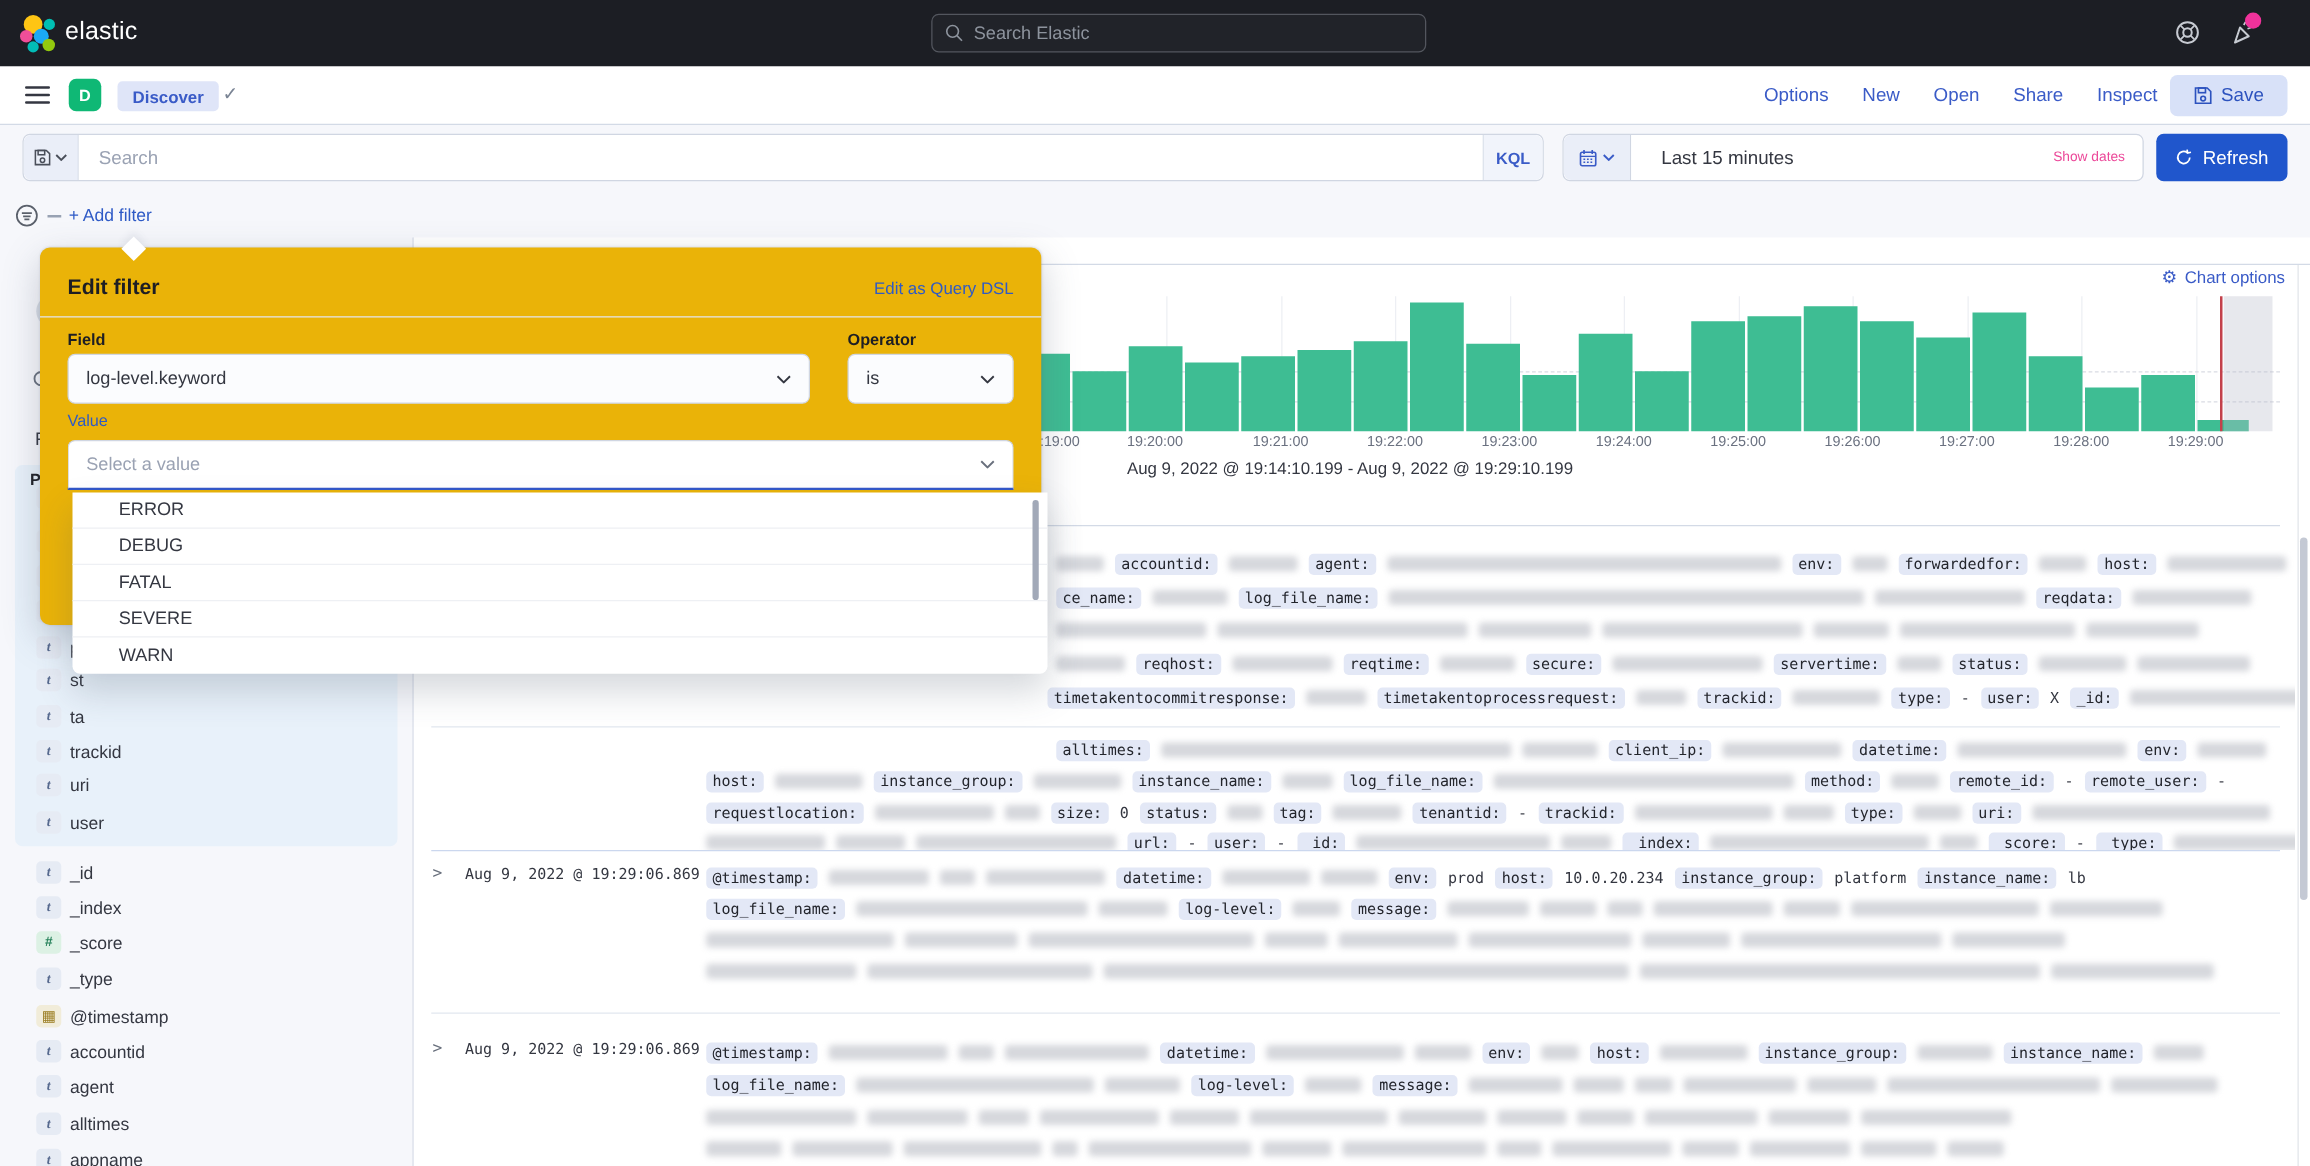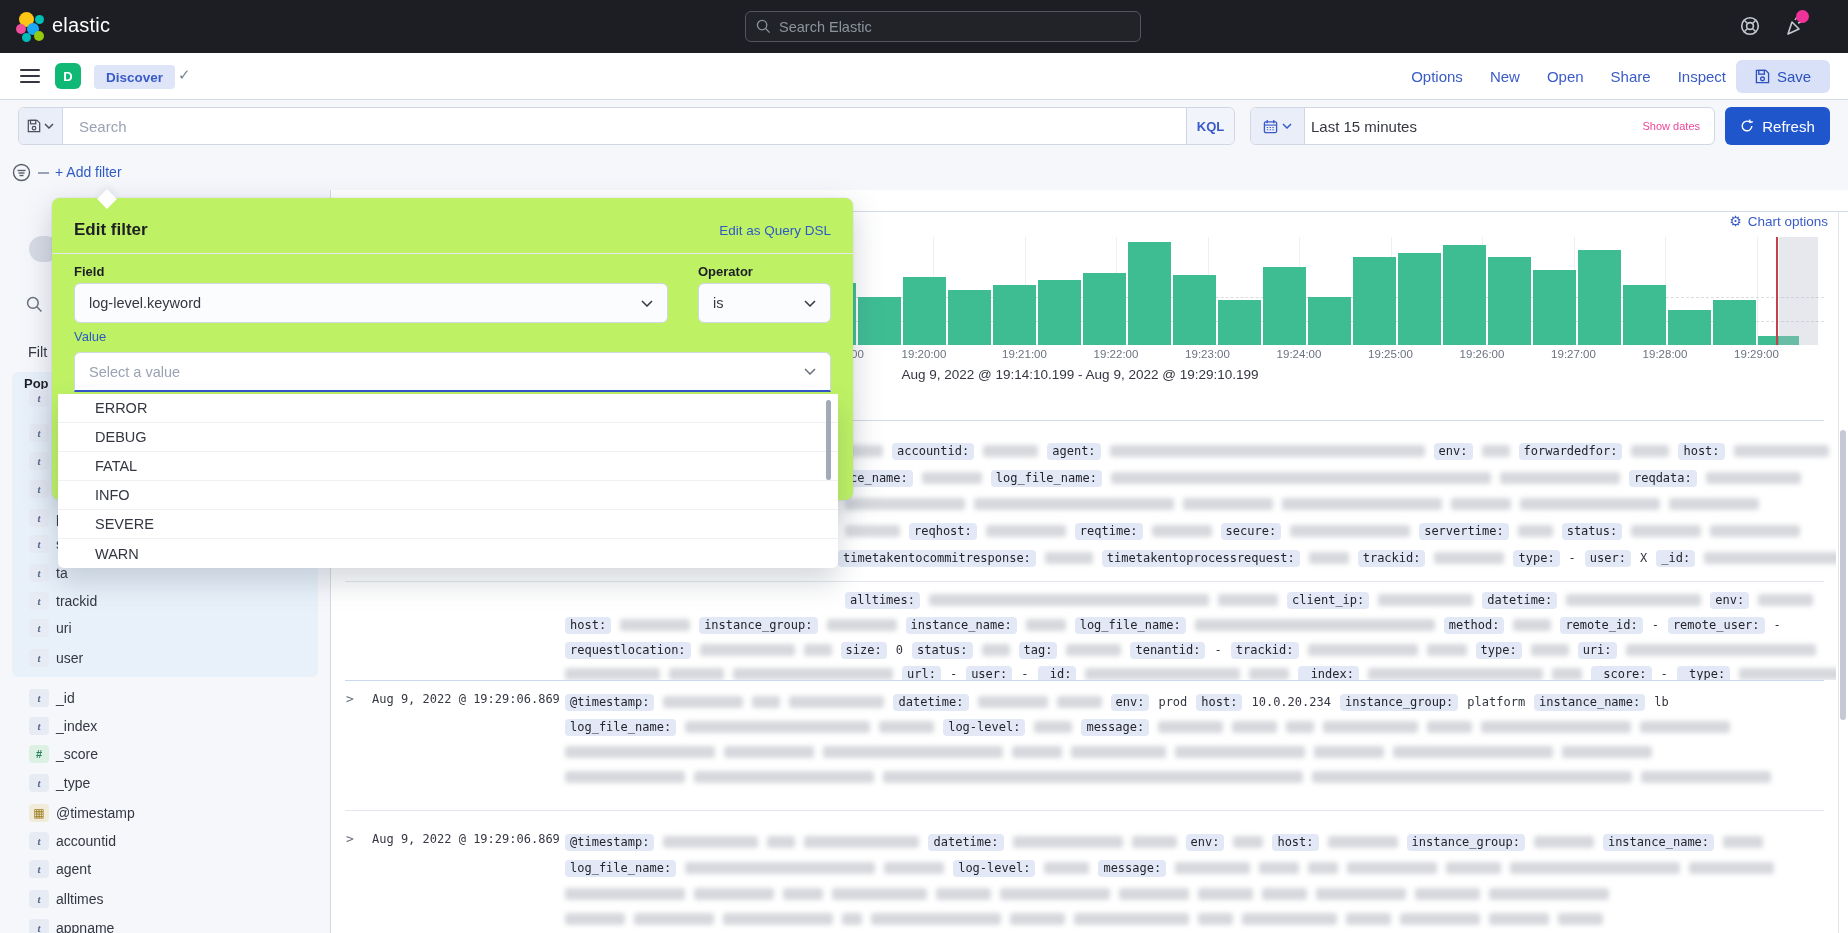--- a/index.html
+++ b/index.html
@@ -25,21 +25,21 @@
   .tlink{color:#3a5bc7;font-size:15px;cursor:pointer;white-space:nowrap}
   #save-btn{position:absolute;right:18px;top:7px;width:94px;height:33px;background:#d8e1f8;border-radius:6px;color:#2c52be;font-size:15px;font-weight:500;display:flex;align-items:center;justify-content:center;gap:7px;cursor:pointer}
   
   #qgroup{position:absolute;left:18px;top:107px;width:1217px;height:38px;background:#fff;border:1px solid #d0d6e2;border-radius:6px;display:flex;align-items:center}
   #qsave{width:44px;height:100%;background:#eaeef8;border-right:1px solid #d0d6e2;border-radius:6px 0 0 6px;display:flex;align-items:center;justify-content:center;gap:3px;cursor:pointer}
   #qinput{flex:1;height:100%;border:none;outline:none;padding-left:16px;font-size:15px;font-family:"Liberation Sans",sans-serif;color:#343741;background:transparent}
   #qinput::placeholder{color:#9aa2b3}
   #kql{width:48px;height:100%;border-left:1px solid #d0d6e2;background:#f1f4fb;border-radius:0 6px 6px 0;display:flex;align-items:center;justify-content:center;color:#3a5bc7;font-size:13px;font-weight:700;cursor:pointer}
   #dgroup{position:absolute;left:1250px;top:107px;width:465px;height:38px;background:#fff;border:1px solid #d0d6e2;border-radius:6px;display:flex;align-items:center}
   #dcal{width:54px;height:100%;background:#eaeef8;border-right:1px solid #d0d6e2;border-radius:6px 0 0 6px;display:flex;align-items:center;justify-content:center;gap:4px;cursor:pointer}
-  #drange{flex:1;padding-left:6px;font-size:15px;color:#343741;cursor:pointer}
+  #drange{flex:1;padding-left:24px;font-size:15px;color:#343741;cursor:pointer}
   #show-dates{padding-right:14px;color:#ec4899;font-size:11px;cursor:pointer}
   #refresh-btn{position:absolute;left:1725px;top:107px;width:105px;height:38px;background:#2056cc;border-radius:6px;color:#fff;font-size:15px;display:flex;align-items:center;justify-content:center;gap:8px;cursor:pointer}
   
   #fricon{position:absolute;left:12px;top:163px;cursor:pointer}
   #frdash{position:absolute;left:38px;top:172px;width:11px;height:2px;background:#98a2b3}
   #add-filter{position:absolute;left:55px;top:164px;color:#2e5ac6;font-size:14px;cursor:pointer}
   
   #side-divider{position:absolute;left:330px;top:190px;width:1px;height:743px;background:#d3dae6}
   #side-pill{position:absolute;left:29px;top:236px;width:30px;height:26px;border-radius:13px;background:#d6dbe4}
   #side-filt{position:absolute;left:28px;top:344px;font-size:14.5px;color:#343741}
@@ -67,21 +67,21 @@
   .docrow{position:absolute;left:0;width:1836px;overflow:hidden}
   .rowchev{position:absolute;left:346px;color:#69707d;font-size:13px;cursor:pointer;font-family:"DejaVu Sans Mono",monospace}
   .rowtime{position:absolute;left:372px;font:12px "DejaVu Sans Mono",monospace;color:#343741;white-space:nowrap}
   .dline{position:absolute;display:flex;gap:9px;align-items:center;height:20px;white-space:nowrap}
   .fb{background:#e3e8f6;border-radius:4px;padding:1.5px 5px;font:12px "DejaVu Sans Mono",monospace;color:#23252c;cursor:pointer;flex:none}
   .dv{font:12px "DejaVu Sans Mono",monospace;color:#343741;flex:none}
   .bl{height:12px;border-radius:3px;background:#b4b7c0;opacity:.55;filter:blur(2.5px);flex:none}
   #main-scroll{position:absolute;left:1838px;top:212px;width:10px;height:721px;border-left:1px solid #e2e5ea}
   #main-thumb{position:absolute;left:1840px;top:430px;width:6px;height:290px;border-radius:3px;background:#c4c9d4;cursor:pointer}
   
-  #popover{position:absolute;left:52px;top:198px;width:801px;height:302px;background:#bef264;border-radius:8px;box-shadow:0 10px 30px rgba(80,90,110,.28),0 0 2px rgba(80,90,110,.2);z-index:30}
+  #popover{position:absolute;left:32px;top:198px;width:801px;height:302px;background:#eab308;border-radius:8px;box-shadow:0 10px 30px rgba(80,90,110,.28),0 0 2px rgba(80,90,110,.2);z-index:30}
   #pop-arrow{position:absolute;left:100px;top:192px;width:14px;height:14px;background:#fff;transform:rotate(45deg);box-shadow:-3px -3px 6px rgba(80,90,110,.08);z-index:31}
   #pop-title{position:absolute;left:22px;top:22px;font-size:17px;font-weight:700;color:#1d1e24}
   #pop-dsl{position:absolute;right:22px;top:25px;font-size:13.5px;color:#2e5ac6;cursor:pointer}
   #pop-div{position:absolute;left:0;top:55px;width:801px;height:1px;background:#e3e6ee}
   .pop-label{position:absolute;font-size:13px;font-weight:700;color:#1d1e24}
   .pop-select{position:absolute;height:40px;background:#fbfcfe;border:1px solid #d0d6e2;border-radius:6px;display:flex;align-items:center;padding:0 14px;font-size:14.5px;color:#343741;cursor:pointer}
   .pop-select .grow{flex:1}
   #val-label{position:absolute;left:22px;top:131px;font-size:13px;font-weight:400;color:#2e5ac6}
   #val-input{position:absolute;left:22px;top:154px;width:757px;height:40px;background:#fff;border:1px solid #d0d6e2;border-bottom:2px solid #3156c8;border-radius:6px 6px 0 0;display:flex;align-items:center;padding:0 14px;font-size:14.5px;cursor:text}
   #val-input .ph{color:#9aa2b3;flex:1}
@@ -643,20 +643,19 @@
     <svg width="12" height="7" viewBox="0 0 12 7">
           <polyline points="1,1 6,6 11,1" fill="none" stroke="#69707d" stroke-width="1.5"></polyline>
         </svg>
   </div>
 </div>
 <div id="dropdown">
   <div id="dd-options">
         <div class="opt">ERROR</div>
         <div class="opt">DEBUG</div>
         <div class="opt">FATAL</div>
-        <div class="opt">INFO</div>
         <div class="opt">SEVERE</div>
         <div class="opt">WARN</div>
       </div>
   <div id="dd-thumb"></div>
 </div>
 
 </div>
 
 </body></html>

